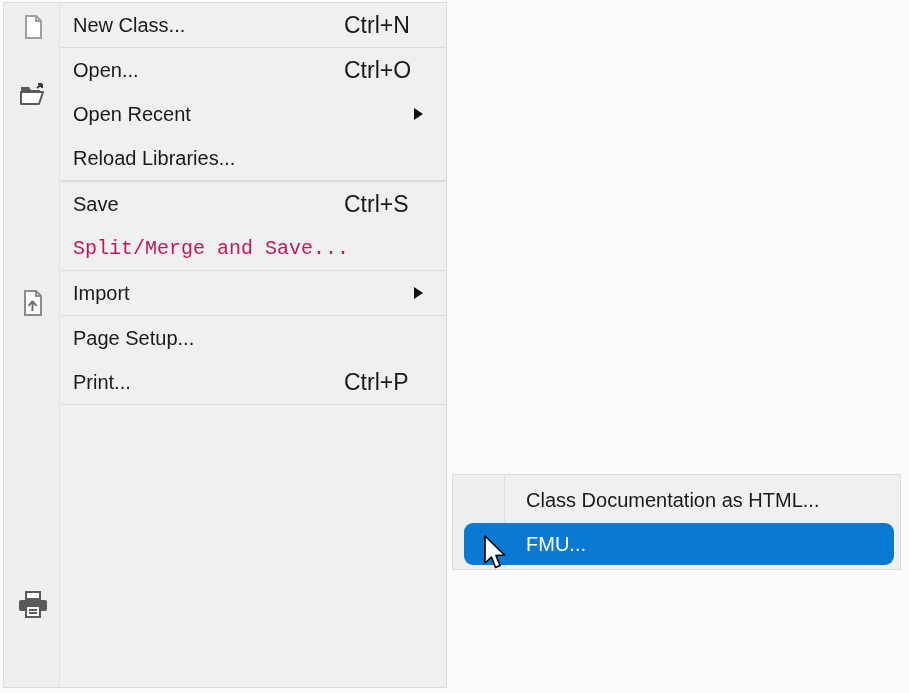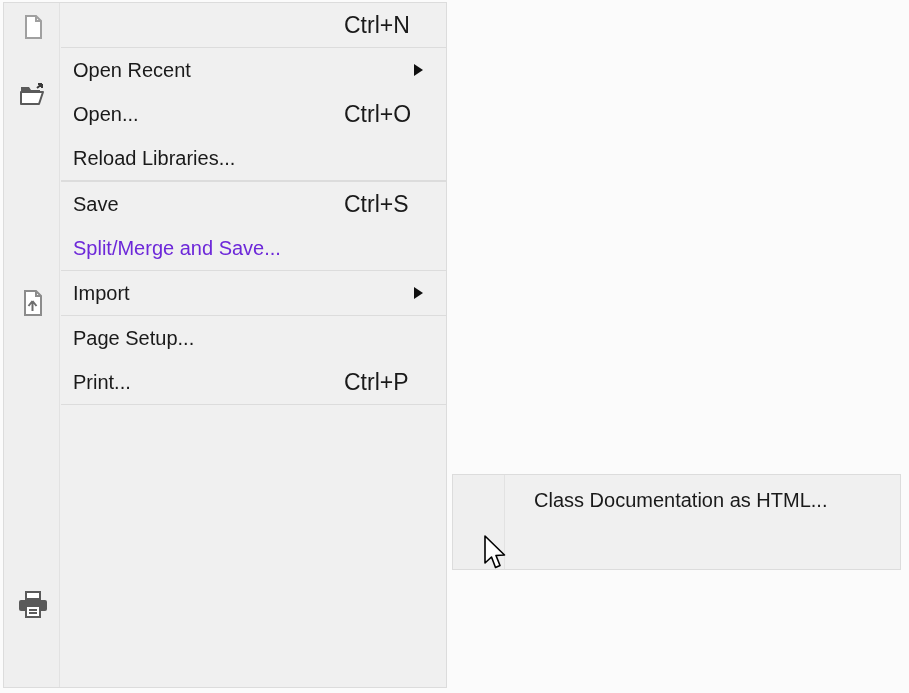--- a/index.html
+++ b/index.html
@@ -72,21 +72,21 @@
     position: absolute;
     left: 353px;
     top: 50%;
     transform: translateY(-50%);
     width: 0;
     height: 0;
     border-left: 9px solid #101010;
     border-top: 6px solid transparent;
     border-bottom: 6px solid transparent;
   }
-  .mrow.disabled { color: #6d28d9; }
+  .mrow.disabled { color: #be185d; font-family: Liberation Mono, monospace; }
 
   
   .mrow.selected {
     color: #ffffff;
   }
   .hl-pill {
     position: absolute;
     left: -46px;
     right: 7px;
     top: 2px;
@@ -137,21 +137,21 @@
   }
   .submenu-body {
     position: absolute;
     left: 53px; top: 0; right: 0; bottom: 0;
   }
   .srow {
     position: relative;
     height: 44px;
     display: flex;
     align-items: center;
-    padding-left: 28px;
+    padding-left: 20px;
     box-sizing: border-box;
     font-size: 20px;
     color: #1a1a1a;
     white-space: nowrap;
   }
   .srow:first-child { margin-top: 3px; }
   .srow.selected { color: #ffffff; }
   .shl-pill {
     position: absolute;
     left: -42px;
@@ -211,31 +211,32 @@
         <path d="M3 11 h24 a2 2 0 0 1 2 2 v7 a2 2 0 0 1 -2 2 h-24 a2 2 0 0 1 -2 -2 v-7 a2 2 0 0 1 2 -2 z" fill="#5a5a5a"></path>
         <rect x="8" y="17" width="14" height="11" fill="#ffffff" stroke="#5a5a5a" stroke-width="2"></rect>
         <path d="M11 21 h8 M11 24 h8" stroke="#5a5a5a" stroke-width="2"></path>
       </svg>
     </span>
   </div>
 
   <div class="menu-body">
 
     <div class="mrow">
+      <span class="label">New Class...</span>
       <span class="accel">Ctrl+N</span>
     </div>
     <div class="msep"></div>
 
+    <div class="mrow">
+      <span class="label">Open...</span>
+      <span class="accel">Ctrl+O</span>
+    </div>
     <div class="mrow">
       <span class="label">Open Recent</span>
       <span class="arrow"></span>
-    </div>
-    <div class="mrow">
-      <span class="label">Open...</span>
-      <span class="accel">Ctrl+O</span>
     </div>
     <div class="mrow">
       <span class="label">Reload Libraries...</span>
     </div>
     <div class="msep"></div>
 
     <div class="msep"></div>
 
     <div class="mrow">
       <span class="label">Save</span>
@@ -264,20 +265,24 @@
 
   </div>
 </div>
 
 <div class="submenu">
   <div class="submenu-gutter"></div>
   <div class="submenu-body">
     <div class="srow">
       <span class="label">Class Documentation as HTML...</span>
     </div>
+    <div class="srow selected">
+      <span class="shl-pill"></span>
+      <span class="label">FMU...</span>
+    </div>
   </div>
 </div>
 
 <span class="cursor">
   <svg width="26" height="38" viewBox="0 0 26 38">
     <path d="M2 1 L2 28 L8.5 22 L12.5 32.5 L17 30.5 L13 20.5 L21.5 20 Z" fill="#ffffff" stroke="#000000" stroke-width="1.6" stroke-linejoin="round"></path>
   </svg>
 </span>
 
 </body></html>

